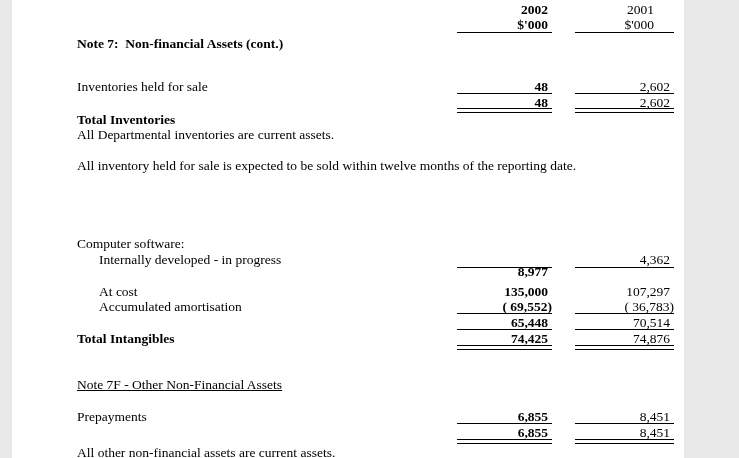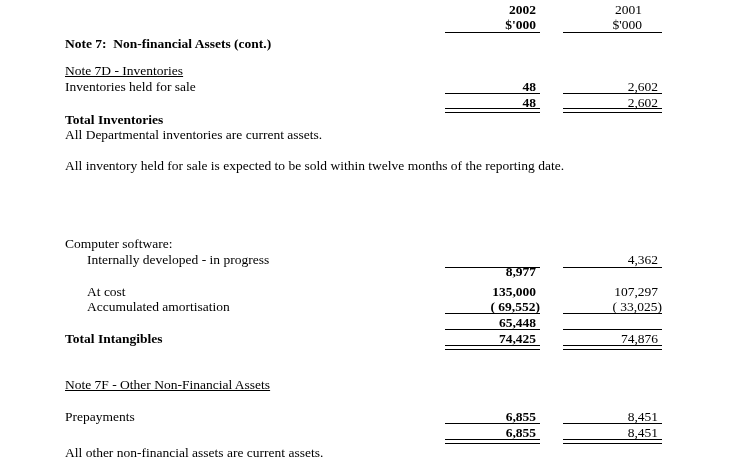--- a/index.html
+++ b/index.html
@@ -1,24 +1,25 @@
 <!DOCTYPE html>
 <html><head>
 <meta charset="utf-8">
 <style>
   html,body { margin:0; padding:0; background:#e8e8e8; }
   .page {
     position:relative;
-    width:739px; height:458px;
+    width:672px; height:458px;
     background:#ffffff;
     font-family:"Liberation Serif","DejaVu Serif",serif;
     font-size:13.5px;
     line-height:15px;
     color:#000;
     overflow:hidden;
+    margin-left:12px;
   }
   .t { position:absolute; white-space:pre; }
   .lbl { left:65px; }
   .ind { left:87px; }
   .b { font-weight:bold; }
   .u { text-decoration:underline; }
   
   .n02 { left:445px; width:95px; text-align:right; padding-right:4px; box-sizing:border-box; font-weight:bold; }
   .n01 { left:563px; width:99px; text-align:right; padding-right:4px; box-sizing:border-box; }
   .neg { padding-right:0; }
@@ -36,21 +37,20 @@
 
   <div class="t n02" style="top:2px">2002</div>
   <div class="t n01 h01" style="top:2px">2001</div>
   <div class="t n02" style="top:17px">$'000</div>
   <div class="t n01 h01" style="top:17px">$'000</div>
   <div class="rule r02" style="top:32px"></div>
   <div class="rule r01" style="top:32px"></div>
 
   <div class="t lbl b" style="top:36px">Note 7:  Non-financial Assets (cont.)</div>
 
-  <div class="t lbl u" style="top:63px">Note 7D - Inventories</div>
 
   <div class="t lbl" style="top:79px">Inventories held for sale</div>
   <div class="t n02" style="top:79px">48</div>
   <div class="t n01" style="top:79px">2,602</div>
   <div class="rule r02" style="top:93px"></div>
   <div class="rule r01" style="top:93px"></div>
 
   <div class="t n02" style="top:95px">48</div>
   <div class="t n01" style="top:95px">2,602</div>
   <div class="rule r02 dbl" style="top:108px"></div>
@@ -67,25 +67,26 @@
   <div class="t n01" style="top:252px">4,362</div>
   <div class="rule r02" style="top:267px"></div>
   <div class="rule r01" style="top:267px"></div>
 
   <div class="t ind" style="top:284px">At cost</div>
   <div class="t n02" style="top:284px">135,000</div>
   <div class="t n01" style="top:284px">107,297</div>
 
   <div class="t ind" style="top:299px">Accumulated amortisation</div>
   <div class="t n02 neg" style="top:299px">( 69,552)</div>
-  <div class="t n01 neg" style="top:299px">( 33,025)</div>
+  <div class="t n01 neg" style="top:299px">( 36,783)</div>
   <div class="rule r02" style="top:313px"></div>
   <div class="rule r01" style="top:313px"></div>
 
   <div class="t n02" style="top:315px">65,448</div>
+  <div class="t n01" style="top:315px">70,514</div>
   <div class="rule r02" style="top:329px"></div>
   <div class="rule r01" style="top:329px"></div>
 
   <div class="t lbl b" style="top:331px">Total Intangibles</div>
   <div class="t n02" style="top:331px">74,425</div>
   <div class="t n01" style="top:331px">74,876</div>
   <div class="rule r02 dbl" style="top:345px"></div>
   <div class="rule r01 dbl" style="top:345px"></div>
 
   <div class="t lbl u" style="top:377px">Note 7F - Other Non-Financial Assets</div>

